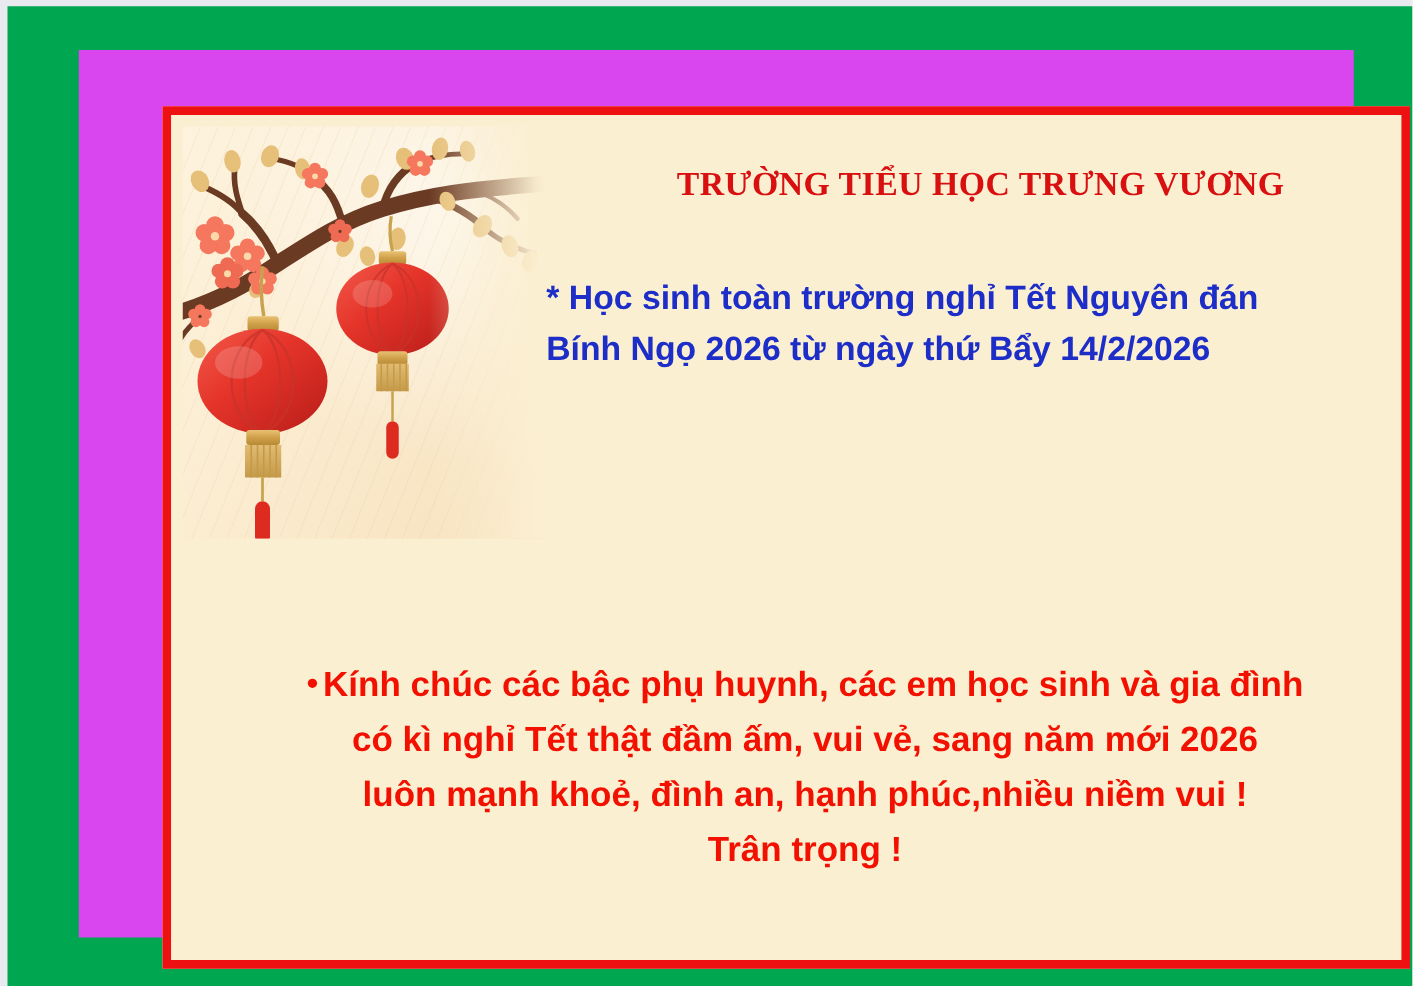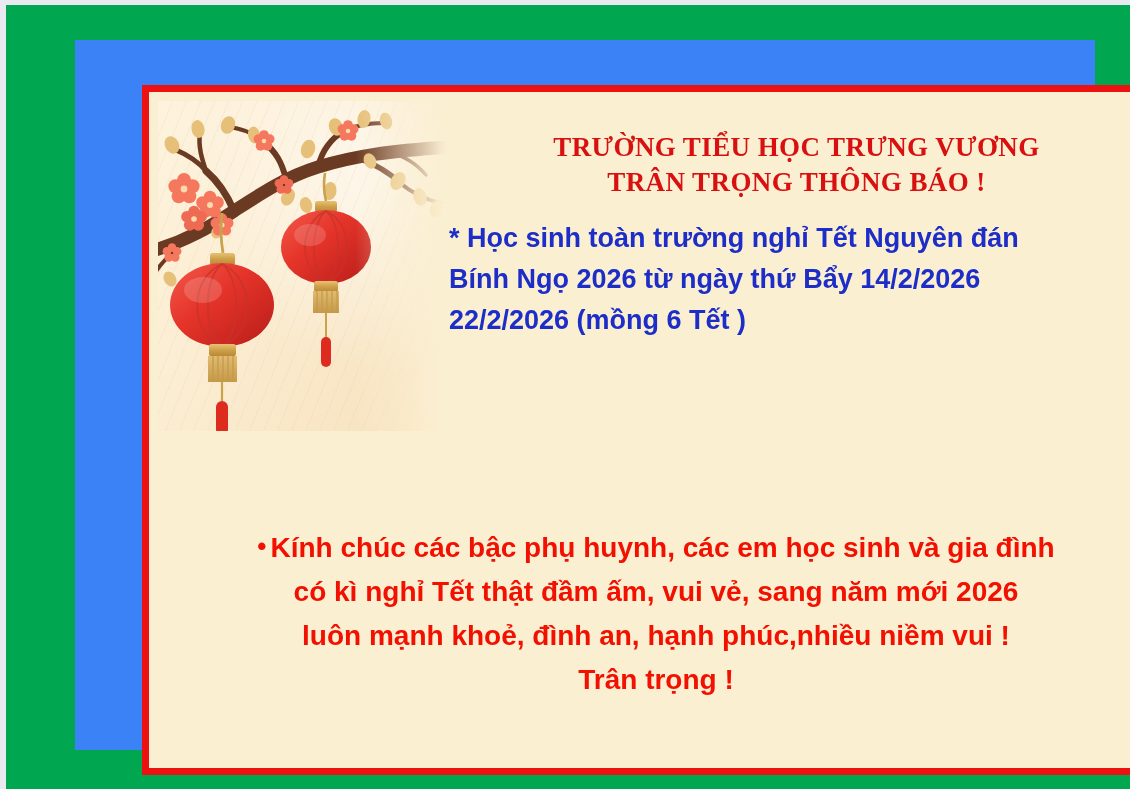--- a/index.html
+++ b/index.html
@@ -31,25 +31,25 @@
     top: 5px;
     width: 1124px;
     height: 784px;
     background: #00a650;
     box-sizing: border-box;
   }
 
   
   #white-frame {
     position: absolute;
-    left: 69px;
+    left: 57px;
     top: 35px;
     width: 1020px;
     height: 710px;
-    background: #3b82f6;
+    background: #d946ef;
     box-sizing: border-box;
   }
 
   
   #red-frame {
     position: absolute;
     left: 67px;
     top: 45px;
     width: 998px;
     height: 690px;
@@ -345,27 +345,25 @@
                 </g>
                 <line x1="64" y1="281" x2="64" y2="300" stroke="#c9a24e" stroke-width="2.2"></line>
                 <rect x="58" y="300" width="12" height="34" rx="6" fill="#dd2b20"></rect>
               </g>
             </svg>
             <div class="art-fade"></div>
           </div>
 
           <div id="headline-block">
             <div class="headline-line">TRƯỜNG TIỂU HỌC TRƯNG VƯƠNG</div>
-            <div class="headline-line">TRÂN TRỌNG THÔNG BÁO !</div>
           </div>
 
           <div id="notice-primary">
             <div class="blue-line indent-star">*  Học sinh toàn trường nghỉ Tết Nguyên đán</div>
             <div class="blue-line">Bính Ngọ 2026  từ ngày thứ Bẩy 14/2/2026</div>
-            <div class="blue-line">22/2/2026 (mồng 6 Tết )</div>
           </div>
 
           <div id="notice-secondary">
           </div>
 
           <div id="wishes-block">
             <div class="red-line"><span class="bullet-dot">•</span><span>Kính chúc các bậc phụ huynh, các em học sinh và gia đình</span></div>
             <div class="red-line">có kì nghỉ Tết thật đầm ấm, vui vẻ, sang năm mới 2026</div>
             <div class="red-line">luôn mạnh khoẻ, đình an, hạnh phúc,nhiều niềm vui !</div>
             <div class="red-line">Trân trọng !</div>

